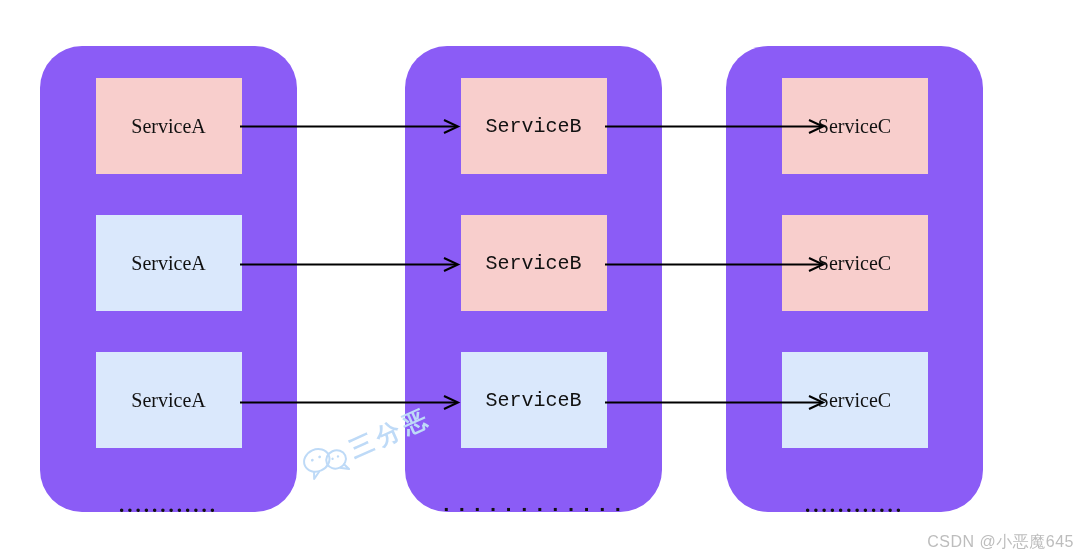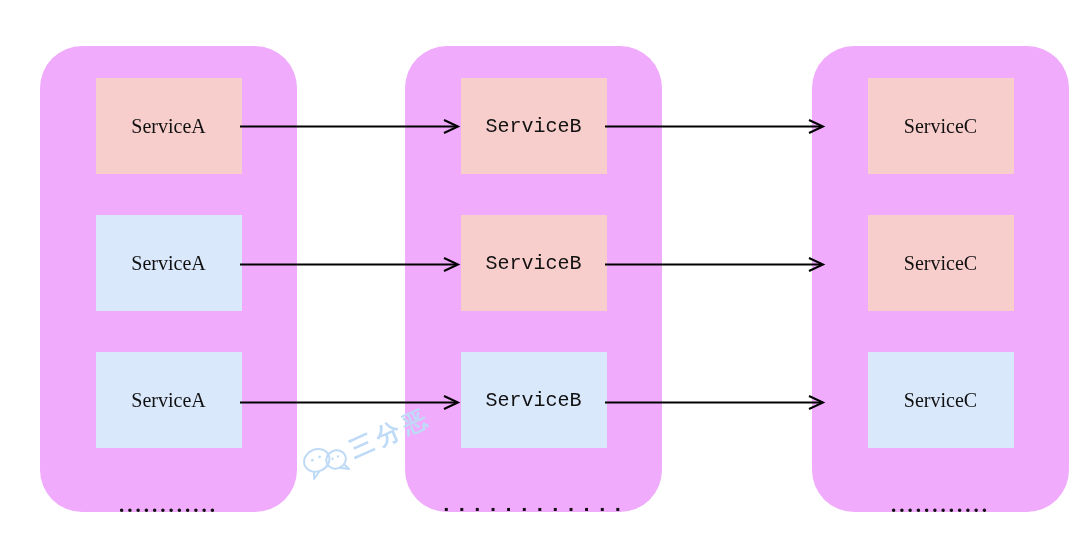--- a/index.html
+++ b/index.html
@@ -15,31 +15,31 @@
   .stage {
     position: relative;
     width: 1080px;
     height: 559px;
   }
   .col {
     position: absolute;
     top: 46px;
     width: 257px;
     height: 466px;
-    background: #f0abfc;
+    background: #8b5cf6;
     border-radius: 42px;
     display: flex;
     flex-direction: column;
     align-items: center;
     padding-top: 32px;
     box-sizing: border-box;
   }
   .col-1 { left: 40px; }
   .col-2 { left: 405px; font-family: Liberation Mono, monospace; }
-  .col-3 { left: 812px; }
+  .col-3 { left: 726px; }
   .node {
     width: 146px;
     height: 96px;
     flex: 0 0 96px;
     display: flex;
     align-items: center;
     justify-content: center;
     font-size: 20px;
     color: #111111;
     margin-bottom: 41px;
@@ -181,14 +181,15 @@
         <circle cx="19" cy="13" r="1.4" fill="#bedaf7" stroke="none"></circle>
         <ellipse cx="33" cy="22" rx="10" ry="9"></ellipse>
         <path d="M 38 29 L 41 36 L 33 31" stroke-linejoin="round"></path>
         <circle cx="30" cy="20" r="1.2" fill="#bedaf7" stroke="none"></circle>
         <circle cx="36" cy="20" r="1.2" fill="#bedaf7" stroke="none"></circle>
       </svg>
       <span class="wm-text">三分恶</span>
     </div>
   </div>
 
+  <div class="wm-corner">CSDN @小恶魔645</div>
 
 </div>
 
 </body></html>

